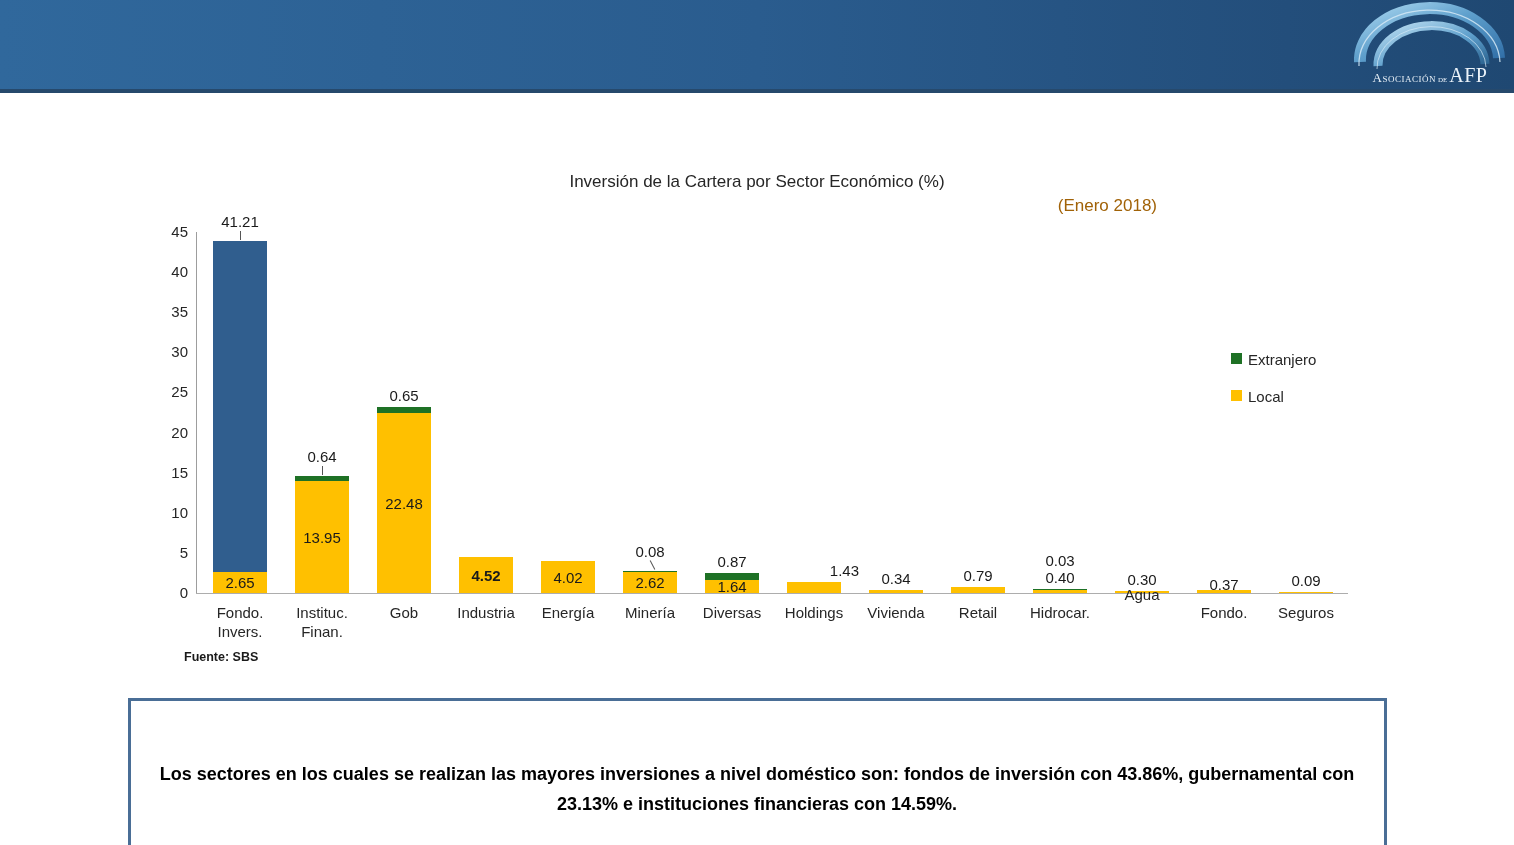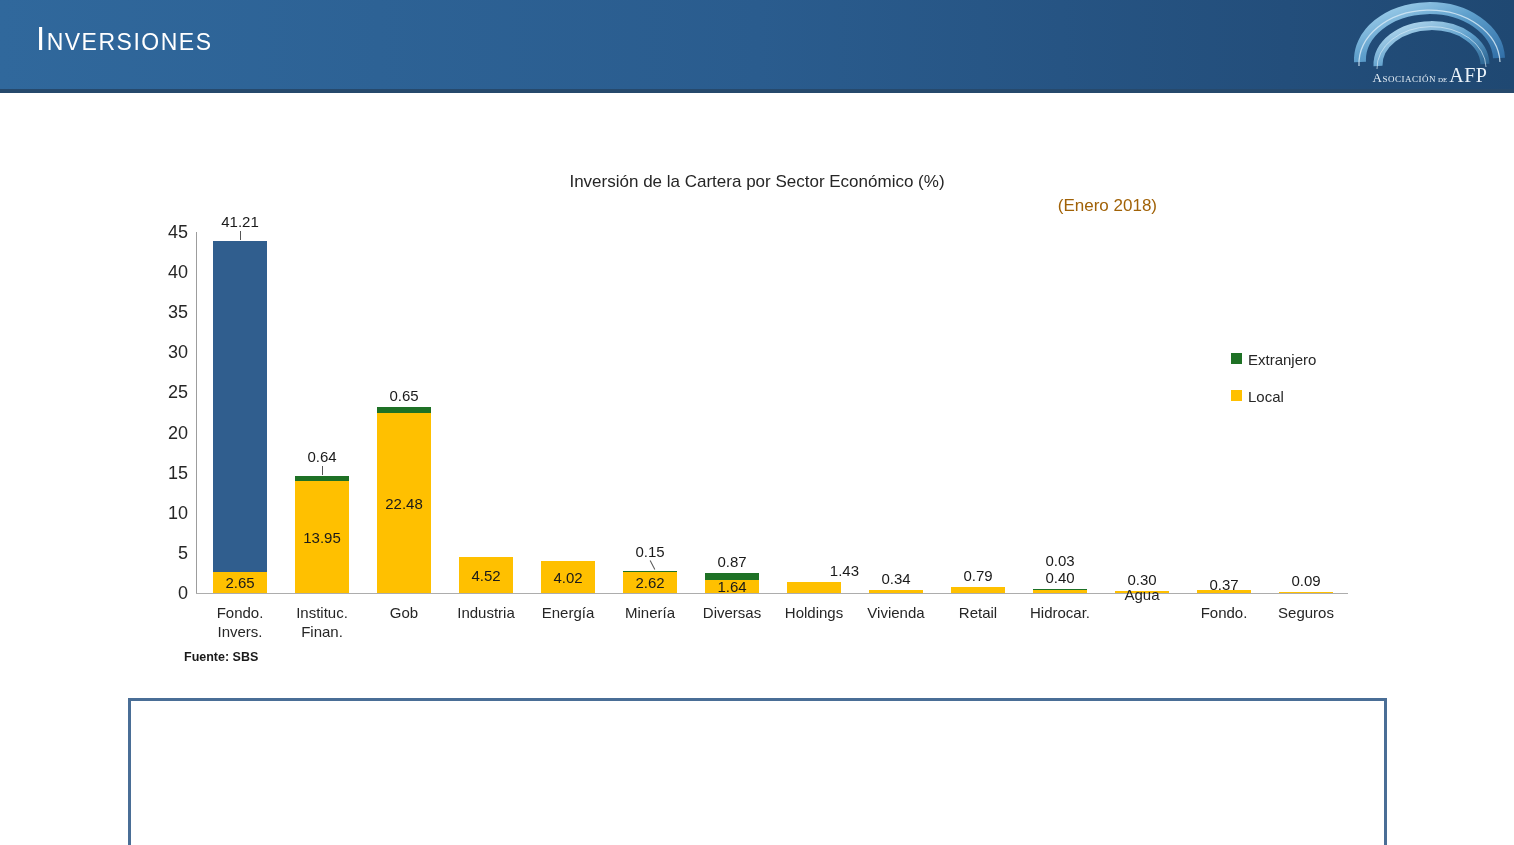--- a/index.html
+++ b/index.html
@@ -31,21 +31,21 @@
   .chart-title{
     position:absolute;left:357px;top:172px;width:800px;text-align:center;
     font-size:17px;color:#262626;
   }
   .chart-subtitle{
     position:absolute;left:357px;top:196px;width:800px;text-align:right;
     font-size:17px;color:#a16207;
   }
   .ytick{
     position:absolute;width:40px;height:16px;line-height:16px;
-    text-align:right;font-size:18px;color:#262626;
+    text-align:right;font-size:15px;color:#262626;
   }
   .axis-v{position:absolute;width:1px;background:#9d9d9d;}
   .axis-h{position:absolute;height:1px;background:#adadad;}
   .seg{position:absolute;}
   .dlabel{
     position:absolute;height:17px;line-height:17px;text-align:center;
     font-size:15px;color:#1a1a1a;white-space:nowrap;
   }
   .leader{position:absolute;width:1px;background:#555;}
   .xlabel{
@@ -65,21 +65,20 @@
   }
   .note-text{
     position:absolute;left:6px;top:58px;width:1240px;text-align:center;
     font-size:18px;font-weight:bold;color:#000000;line-height:30px;
   }
 </style>
 </head>
 <body>
 
 <div class="banner">
-  <div class="banner-title">Inversiones</div>
   <div class="logo">
     <svg width="152" height="88" viewBox="0 0 152 88">
       <defs>
         <linearGradient id="arcGrad" x1="0%" y1="0%" x2="100%" y2="100%">
           <stop offset="0%" stop-color="#A9D6EF"></stop>
           <stop offset="45%" stop-color="#5E9FCC"></stop>
           <stop offset="100%" stop-color="#2F6DA6"></stop>
         </linearGradient>
         <linearGradient id="arcGrad2" x1="0%" y1="0%" x2="100%" y2="100%">
           <stop offset="0%" stop-color="#BFE0F2"></stop>
@@ -131,33 +130,33 @@
       <div>Finan.</div>
     </div>
     <div class="seg" style="left: 377px; top: 412.665px; width: 54px; height: 180.335px; background: rgb(255, 192, 0);"></div>
     <div class="seg" style="left: 377px; top: 407.451px; width: 54px; height: 5.2143px; background: rgb(30, 113, 37);"></div>
     <div class="dlabel" style="left: 359px; width: 90px; top: 494.833px;">22.48</div>
     <div class="dlabel" style="left: 359px; width: 90px; top: 387.451px;">0.65</div>
     <div class="xlabel" style="left: 359px; top: 603px;">
       <div>Gob</div>
     </div>
     <div class="seg" style="left: 459px; top: 556.741px; width: 54px; height: 36.2594px; background: rgb(255, 192, 0);"></div>
-    <div class="dlabel" style="left: 441px; width: 90px; top: 566.87px;">4.52</div>
+    <div class="dlabel" style="left: 441px; width: 90px; top: 566.87px; font-weight: bold;">4.52</div>
     <div class="xlabel" style="left: 441px; top: 603px;">
       <div>Industria</div>
     </div>
     <div class="seg" style="left: 541px; top: 560.752px; width: 54px; height: 32.2484px; background: rgb(255, 192, 0);"></div>
     <div class="dlabel" style="left: 523px; width: 90px; top: 568.876px;">4.02</div>
     <div class="xlabel" style="left: 523px; top: 603px;">
       <div>Energía</div>
     </div>
     <div class="seg" style="left: 623px; top: 571.982px; width: 54px; height: 21.0176px; background: rgb(255, 192, 0);"></div>
     <div class="seg" style="left: 623px; top: 570.782px; width: 54px; height: 1.2px; background: rgb(30, 113, 37);"></div>
     <div class="dlabel" style="left: 605px; width: 90px; top: 574.491px;">2.62</div>
-    <div class="dlabel" style="left: 605px; width: 90px; top: 542.782px;">0.15</div>
+    <div class="dlabel" style="left: 605px; width: 90px; top: 542.782px;">0.08</div>
     <div class="leader" style="left: 652px; top: 559.782px; height: 10px; transform: rotate(-28deg);"></div>
     <div class="xlabel" style="left: 605px; top: 603px;">
       <div>Minería</div>
     </div>
     <div class="seg" style="left: 705px; top: 579.844px; width: 54px; height: 13.1561px; background: rgb(255, 192, 0);"></div>
     <div class="seg" style="left: 705px; top: 572.865px; width: 54px; height: 6.97914px; background: rgb(30, 113, 37);"></div>
     <div class="dlabel" style="left: 687px; width: 90px; top: 578.422px;">1.64</div>
     <div class="dlabel" style="left: 687px; width: 90px; top: 552.865px;">0.87</div>
     <div class="xlabel" style="left: 687px; top: 603px;">
       <div>Diversas</div>
@@ -207,14 +206,16 @@
 </div>
 <div class="legend-item" style="left:1231px;top:388px;">
   <span class="legend-swatch" id="swatch-1" style="background: rgb(255, 192, 0);"></span>
   <span class="legend-text">Local</span>
 </div>
 
 <div class="source">Fuente: SBS</div>
 
 <div class="note-box">
   <div class="note-text">
+    <div>Los sectores en los cuales se realizan las mayores inversiones a nivel doméstico son: fondos de inversión con 43.86%, gubernamental con</div>
+    <div>23.13% e instituciones financieras con 14.59%.</div>
   </div>
 </div>
 
 </body></html>

